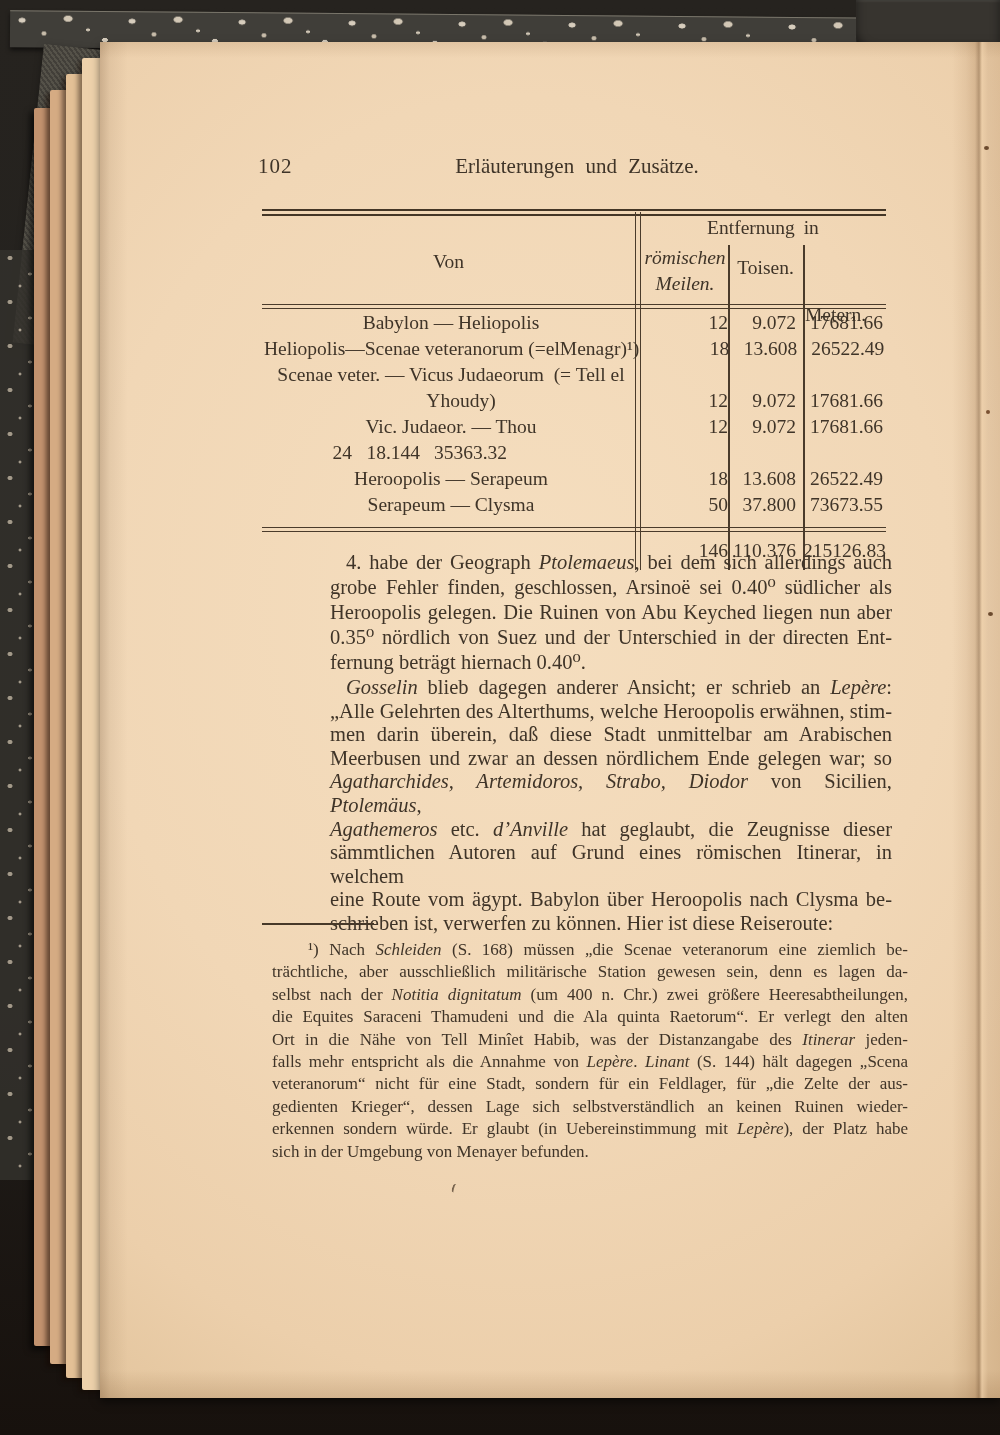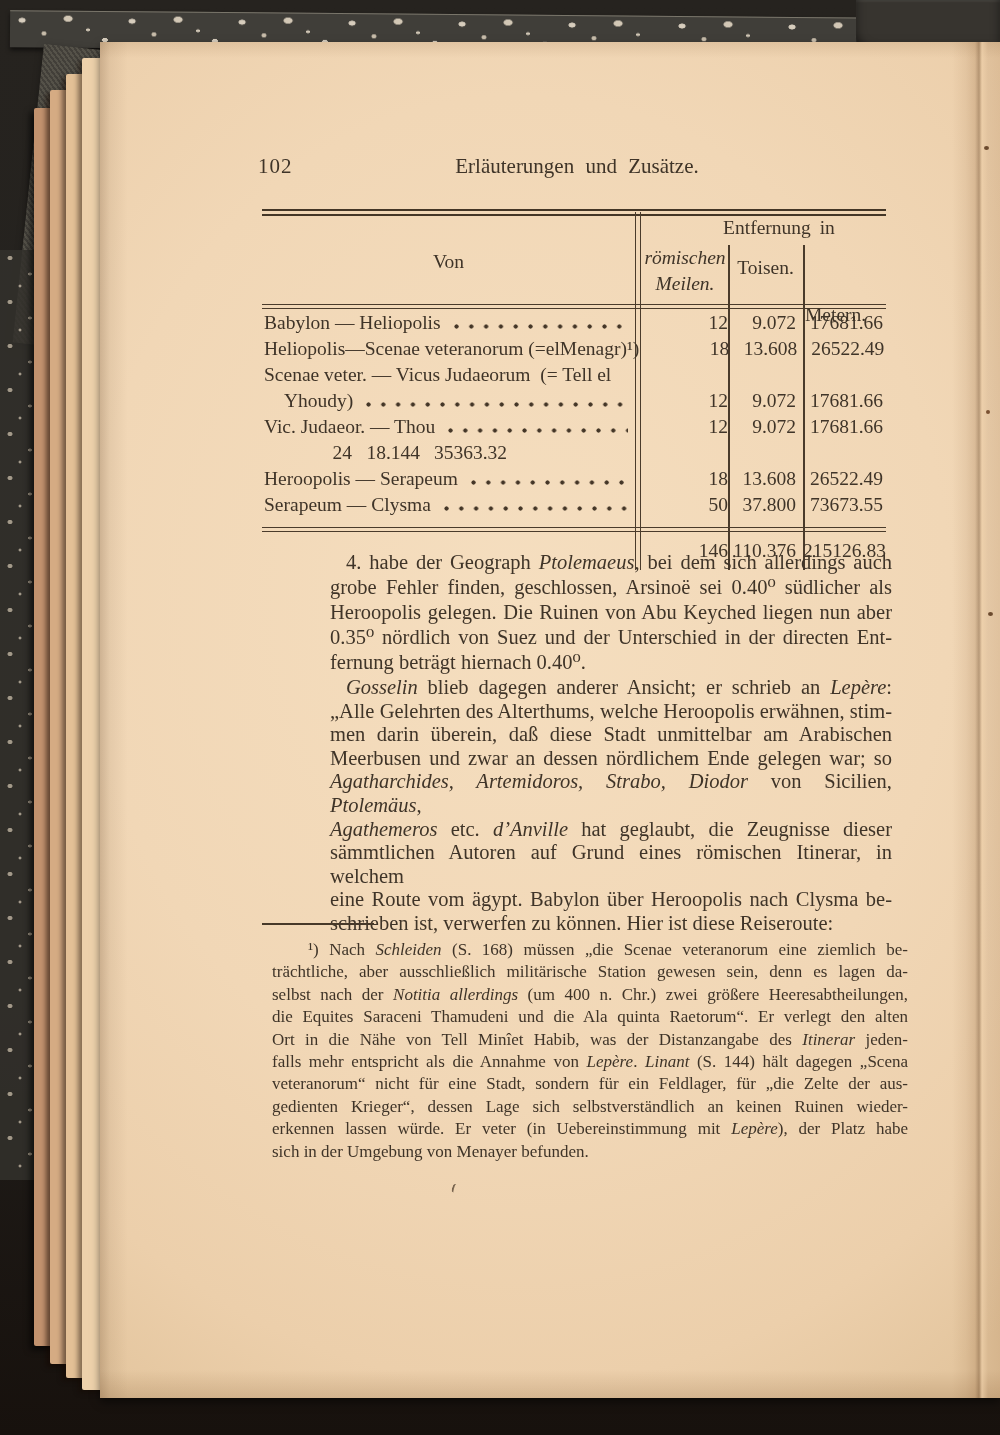--- a/index.html
+++ b/index.html
@@ -62,29 +62,29 @@
   
   .dtable{position:absolute;left:162px;top:167px;width:624px;height:368px;font-size:19.5px;}
   .hrule{position:absolute;left:0;width:624px;box-sizing:content-box;}
   .hr-top{top:0;height:3px;border-top:2.5px solid #443626;border-bottom:2px solid #443626;}
   .hr-mid{top:95px;height:3px;border-top:1.5px solid #4a3b2b;border-bottom:1.5px solid #4a3b2b;}
   .hr-tot{top:318px;height:3px;border-top:1.5px solid #4a3b2b;border-bottom:1.5px solid #4a3b2b;}
   .vr-double{position:absolute;left:373px;top:3px;height:358px;width:6px;box-sizing:border-box;
     border-left:1.5px solid #4a3b2b;border-right:1.5px solid #4a3b2b;}
   .vr{position:absolute;width:1.5px;top:36px;height:325px;background:#4a3b2b;}
   .vr-a{left:466px;} .vr-b{left:541px;}
-  .spanner{position:absolute;left:378px;top:8px;width:246px;text-align:center;word-spacing:4px;padding-left:16px;}
+  .spanner{position:absolute;left:378px;top:8px;width:246px;text-align:center;word-spacing:4px;}
   .vonhead{position:absolute;left:0;top:42px;width:373px;text-align:center;}
   .sub-rm{position:absolute;left:381px;top:36px;width:84px;text-align:center;line-height:26px;font-style:italic;}
   .sub-toi{position:absolute;left:468px;top:48px;width:71px;text-align:center;}
   .sub-met{position:absolute;left:543px;top:56px;width:81px;text-align:left;margin-top:39px;}
   .rows{position:absolute;left:0;top:101px;width:624px;}
   .trow{display:flex;align-items:flex-end;}
   .tname{flex:0 0 374px;padding-left:2px;box-sizing:content-box;}
-  .nline{display:flex;align-items:flex-end;height:26px;line-height:26px;}
+  .nline{display:flex;align-items:center;height:26px;line-height:26px;flex-direction:column;}
   .nline.cont{padding-left:20px;}
   .ntext{white-space:pre;display:inline-block;}
   .leader{flex:1 1 0;min-width:0;height:7px;margin:0 10px 6px 12px;align-self:flex-end;
     background-image:radial-gradient(circle at 3.5px 3.5px,#443627 1.8px,rgba(0,0,0,0) 2.4px);
     background-size:14.8px 7px;background-repeat:repeat-x;}
   .c-rm{flex:0 0 90px;text-align:right;line-height:26px;}
   .c-toi{flex:0 0 75px;text-align:right;padding-right:7px;box-sizing:border-box;line-height:26px;}
   .c-met{flex:0 0 83px;text-align:right;padding-right:3px;box-sizing:border-box;line-height:26px;}
   .total-row{position:absolute;left:0;top:329px;width:624px;display:flex;}
   .tspacer{flex:0 0 376px;}
@@ -247,27 +247,27 @@
         <div class="jline"><em>Agathemeros</em><span> etc.  </span><em>d’Anville</em><span> hat geglaubt, die Zeugnisse dieser</span></div>
         <div class="jline"><span>sämmtlichen Autoren auf Grund eines römischen Itinerar, in welchem</span></div>
         <div class="jline"><span>eine Route vom ägypt. Babylon über Heroopolis nach Clysma be-</span></div>
         <div class="jline last"><span>schrieben ist, verwerfen zu können.  Hier ist diese Reiseroute:</span></div>
       </div>
 
     <div class="fnsep"></div>
     <div class="footnote" id="footnote">
         <div class="jline first"><span>¹) Nach </span><em>Schleiden</em><span> (S. 168) müssen „die Scenae veteranorum eine ziemlich be-</span></div>
         <div class="jline"><span>trächtliche, aber ausschließlich militärische Station gewesen sein, denn es lagen da-</span></div>
-        <div class="jline"><span>selbst nach der </span><em>Notitia allerdings</em><span> (um 400 n. Chr.) zwei größere Heeresabtheilungen,</span></div>
+        <div class="jline"><span>selbst nach der </span><em>Notitia dignitatum</em><span> (um 400 n. Chr.) zwei größere Heeresabtheilungen,</span></div>
         <div class="jline"><span>die Equites Saraceni Thamudeni und die Ala quinta Raetorum“.  Er verlegt den alten</span></div>
         <div class="jline"><span>Ort in die Nähe von Tell Minîet Habib, was der Distanzangabe des </span><em>Itinerar</em><span> jeden-</span></div>
         <div class="jline"><span>falls mehr entspricht als die Annahme von </span><em>Lepère</em><span>. </span><em>Linant</em><span> (S. 144) hält dagegen „Scena</span></div>
         <div class="jline"><span>veteranorum“ nicht für eine Stadt, sondern für ein Feldlager, für „die Zelte der aus-</span></div>
         <div class="jline"><span>gedienten Krieger“, dessen Lage sich selbstverständlich an keinen Ruinen wieder-</span></div>
-        <div class="jline"><span>erkennen lassen würde.  Er veter (in Uebereinstimmung mit </span><em>Lepère</em><span>), der Platz habe</span></div>
+        <div class="jline"><span>erkennen sondern würde.  Er glaubt (in Uebereinstimmung mit </span><em>Lepère</em><span>), der Platz habe</span></div>
         <div class="jline last"><span>sich in der Umgebung von Menayer befunden.</span></div>
       </div>
 
     <div class="inkmark"></div>
     <div class="speck sp1"></div>
     <div class="speck sp2"></div>
     <div class="speck sp3"></div>
   </div>
 </div>
 

